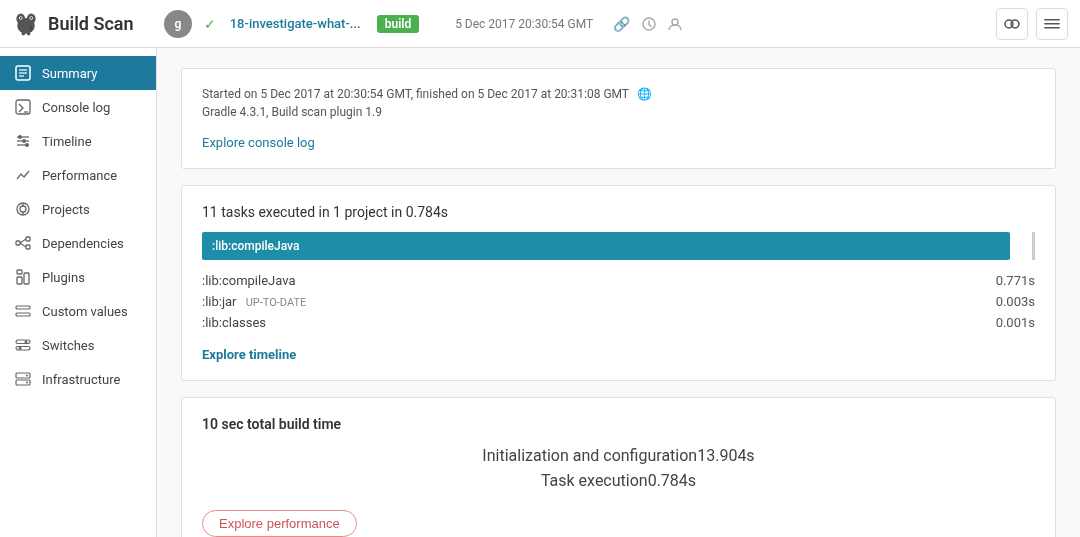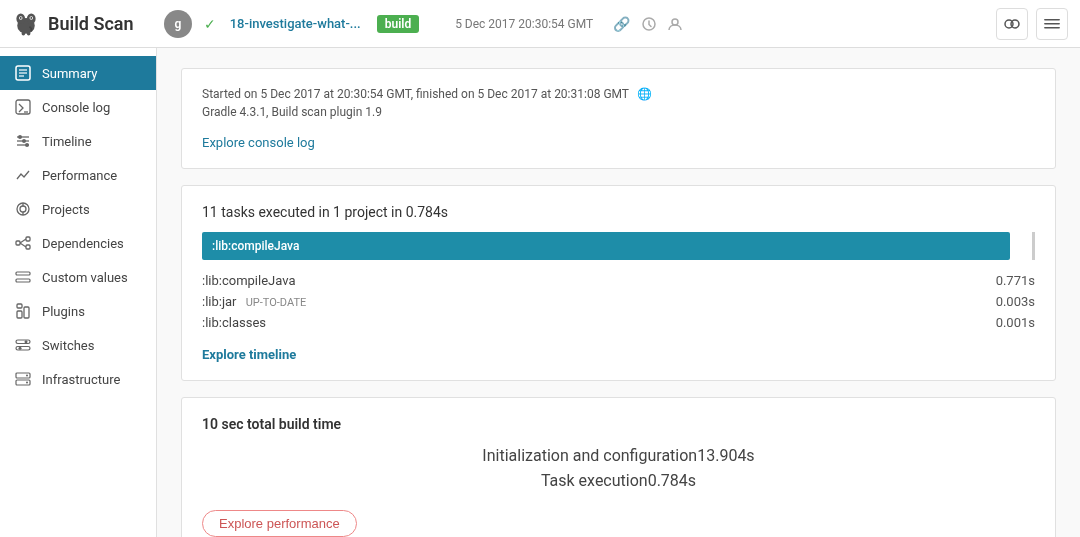--- a/index.html
+++ b/index.html
@@ -200,37 +200,37 @@
             <line x1="5" y1="8" x2="11" y2="4" stroke="#666" stroke-width="1.1"></line>
             <line x1="5" y1="8" x2="11" y2="12" stroke="#666" stroke-width="1.1"></line>
           </svg>
       </span>
       <span>Dependencies</span>
     </div>
 
     <div class="sidebar-item">
       <span class="sidebar-icon">
         <svg width="16" height="16" viewBox="0 0 16 16" fill="none">
+            <rect x="2" y="8" width="5" height="7" rx="1" stroke="#666" stroke-width="1.3"></rect>
+            <rect x="9" y="4" width="5" height="11" rx="1" stroke="#666" stroke-width="1.3"></rect>
+            <rect x="2" y="1" width="5" height="4" rx="1" stroke="#666" stroke-width="1.3"></rect>
+          </svg>
+      </span>
+      <span>Plugins</span>
+    </div>
+
+    <div class="sidebar-item">
+      <span class="sidebar-icon">
+        <svg width="16" height="16" viewBox="0 0 16 16" fill="none">
             <rect x="1" y="3" width="14" height="3" rx="1" stroke="#666" stroke-width="1.2"></rect>
             <rect x="1" y="10" width="14" height="3" rx="1" stroke="#666" stroke-width="1.2"></rect>
             <line x1="5" y1="4.5" x2="5" y2="4.5" stroke="#666" stroke-width="1.2"></line>
           </svg>
       </span>
       <span>Custom values</span>
-    </div>
-
-    <div class="sidebar-item">
-      <span class="sidebar-icon">
-        <svg width="16" height="16" viewBox="0 0 16 16" fill="none">
-            <rect x="2" y="8" width="5" height="7" rx="1" stroke="#666" stroke-width="1.3"></rect>
-            <rect x="9" y="4" width="5" height="11" rx="1" stroke="#666" stroke-width="1.3"></rect>
-            <rect x="2" y="1" width="5" height="4" rx="1" stroke="#666" stroke-width="1.3"></rect>
-          </svg>
-      </span>
-      <span>Plugins</span>
     </div>
 
     <div class="sidebar-item">
       <span class="sidebar-icon">
         <svg width="16" height="16" viewBox="0 0 16 16" fill="none">
             <rect x="1" y="3" width="14" height="3.5" rx="1.75" stroke="#666" stroke-width="1.2"></rect>
             <circle cx="11" cy="4.75" r="1.5" fill="#666"></circle>
             <rect x="1" y="9.5" width="14" height="3.5" rx="1.75" stroke="#666" stroke-width="1.2"></rect>
             <circle cx="5" cy="11.25" r="1.5" fill="#666"></circle>
           </svg>

